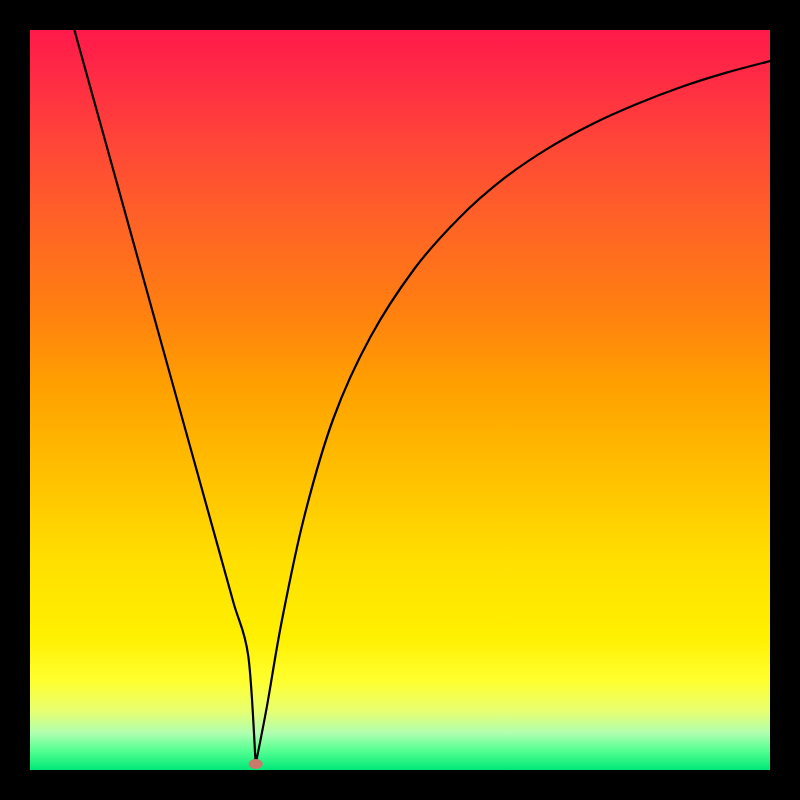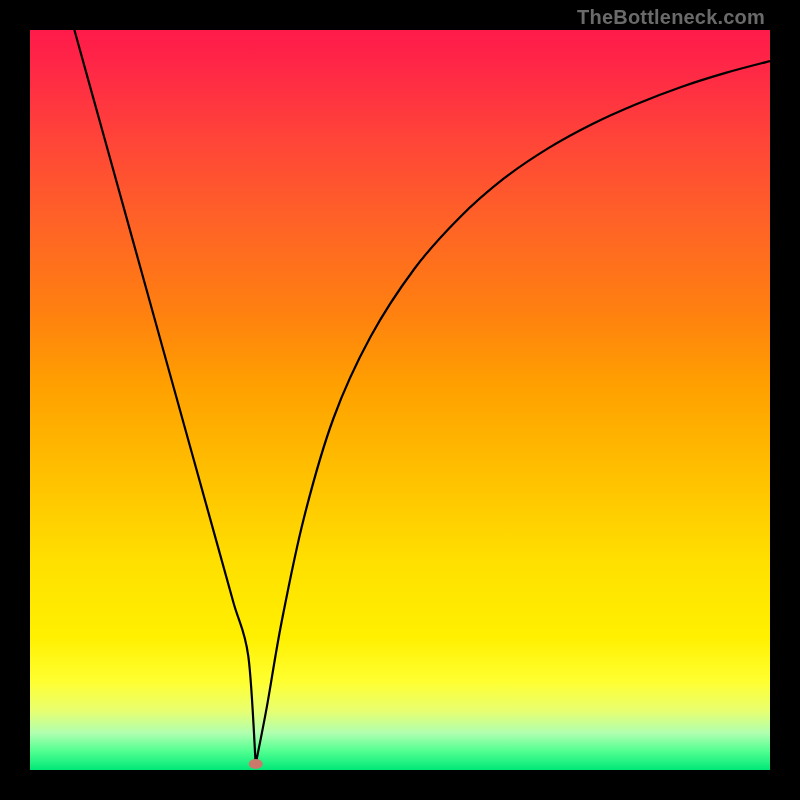--- a/index.html
+++ b/index.html
@@ -55,20 +55,19 @@
     stroke-width: 2.2;
   }
   .marker {
     fill: #c97a6a;
   }
 </style>
 </head>
 <body>
 
 <div class="chart-container">
-  <div class="watermark">TheBottleneck.com</div>
   <div class="plot-area">
     <svg class="curve-svg" viewBox="0 0 740 740" preserveAspectRatio="none">
       <path id="curve-path" class="curve-path" d="M 44.4 0 C 49.33333333333333 17.76000000000001, 64.13333333333333 71.04000000000008, 74 106.56000000000006 C 83.86666666666667 142.08000000000004, 93.73333333333335 177.59999999999988, 103.60000000000001 213.1199999999999 C 113.46666666666667 248.6399999999999, 123.33333333333331 284.16, 133.2 319.68000000000006 C 143.06666666666666 355.2000000000001, 154.16666666666669 395.16, 162.8 426.24 C 171.43333333333334 457.32, 178.21666666666667 481.73999999999995, 185 506.15999999999997 C 191.78333333333333 530.5799999999999, 197.95000000000005 552.78, 203.50000000000003 572.76 C 209.05 592.74, 214.6 599.1533333333333, 218.29999999999998 626.04 C 221.99999999999997 652.9266666666666, 224.46666666666664 716.0733333333334, 225.7 734.08 C 227.54999999999998 724.5833333333334, 232.48333333333335 700.78, 236.8 677.1 C 241.11666666666667 653.4200000000001, 245.43333333333337 623.45, 251.60000000000002 592 C 257.7666666666667 560.55, 265.1666666666667 522.3166666666666, 273.8 488.4 C 282.43333333333334 454.4833333333333, 292.29999999999995 418.71666666666664, 303.4 388.5 C 314.5 358.28333333333336, 326.83333333333337 332.13666666666666, 340.40000000000003 307.1 C 353.9666666666667 282.0633333333334, 370 258.1366666666667, 384.8 238.28000000000003 C 399.6 218.42333333333337, 414.4 202.88333333333338, 429.2 187.96000000000004 C 444 173.0366666666667, 458.8 160.33333333333334, 473.6 148.74 C 488.40000000000003 137.14666666666668, 503.2 127.52666666666664, 518 118.39999999999998 C 532.8 109.27333333333331, 547.6 101.38000000000001, 562.4 93.98000000000002 C 577.1999999999999 86.58000000000003, 592 80.16666666666667, 606.8 74 C 621.5999999999999 67.83333333333333, 636.4000000000001 62.160000000000025, 651.2 56.98000000000002 C 666 51.80000000000001, 680.8 47.23666666666662, 695.5999999999999 42.91999999999996 C 710.3999999999999 38.603333333333296, 732.6 33.05333333333336, 740 31.08000000000004"></path>
       <ellipse id="marker-dot" class="marker" rx="7" ry="5" cx="225.7" cy="734.08"></ellipse>
     </svg>
   </div>
 </div>
 
 </body></html>

